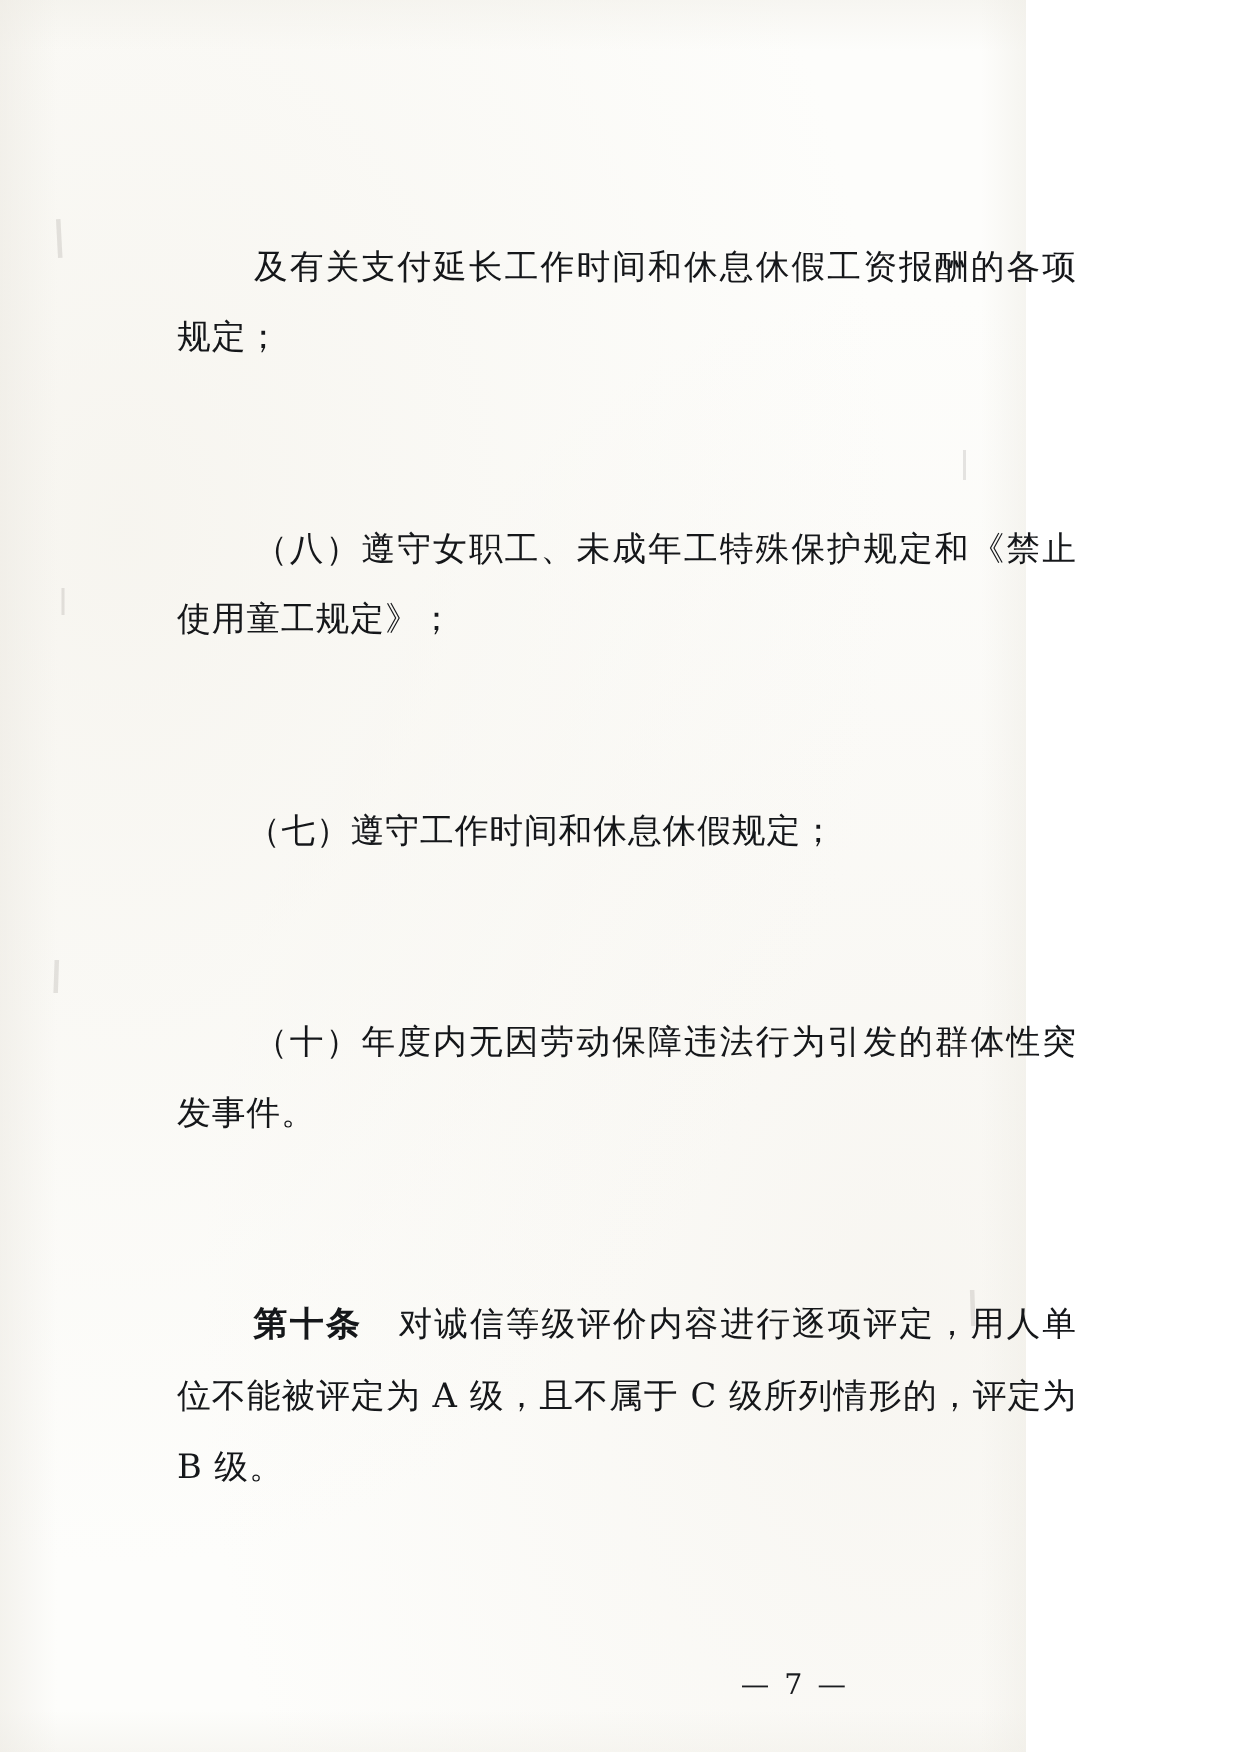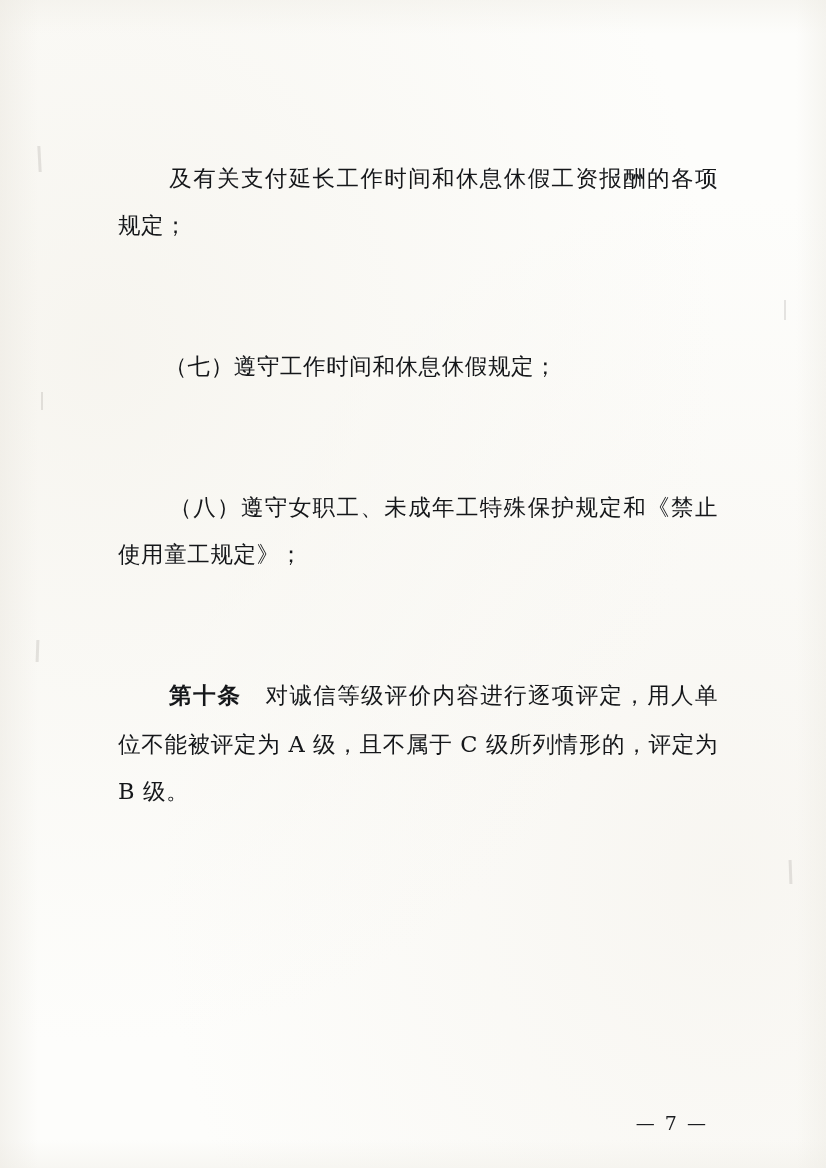--- a/index.html
+++ b/index.html
@@ -8,21 +8,21 @@
   }
   body {
     width: 826px;
     height: 1168px;
     background: #ffffff;
     font-family: "DejaVu Serif", serif;
     overflow: hidden;
   }
   .page {
     position: relative;
-    width: 826px;
+    width: 684px;
     height: 1168px;
     background:
       radial-gradient(ellipse at 12% 30%, rgba(246,244,238,0.9) 0%, rgba(255,255,255,0) 60%),
       radial-gradient(ellipse at 88% 75%, rgba(247,245,240,0.9) 0%, rgba(255,255,255,0) 55%),
       #fdfdfb;
     box-sizing: border-box;
   }
   
   .page::before {
     content: "";
@@ -91,28 +91,31 @@
   <div class="edge-mark em4"></div>
   <div class="edge-mark em5"></div>
 
   <div class="content">
 
     <p class="line">
       <span>及有关支付延长工作时间和休息休假工资报酬的各项规定；</span>
     </p>
 
     <p class="line indent">
+      <span>（八）遵守女职工、未成年工特殊保护规定和《禁止使用童工规定》；</span>
+    </p>
+
+    <p class="line indent">
       <span>（七）遵守工作时间和休息休假规定；</span>
     </p>
 
+
     <p class="line indent">
-      <span>（八）遵守女职工、未成年工特殊保护规定和《禁止使用童工规定》；</span>
+      <span>（十）年度内无因劳动保障违法行为引发的群体性突发事件。</span>
     </p>
-
-
 
     <p class="line indent">
       <span class="bold-term">第十条</span><span>　对诚信等级评价内容进行逐项评定，用人单位不能被评定为 A 级，且不属于 C 级所列情形的，评定为 B 级。</span>
     </p>
 
   </div>
 
   <div class="page-number">— 7 —</div>
 
 </div>

